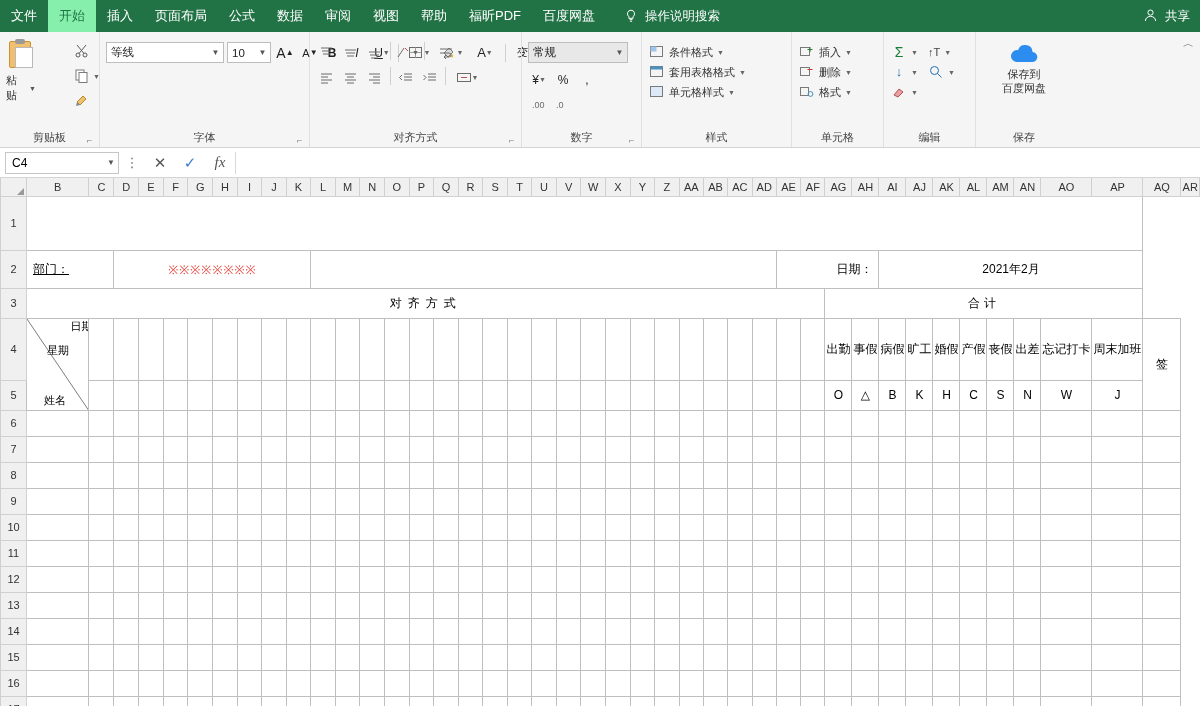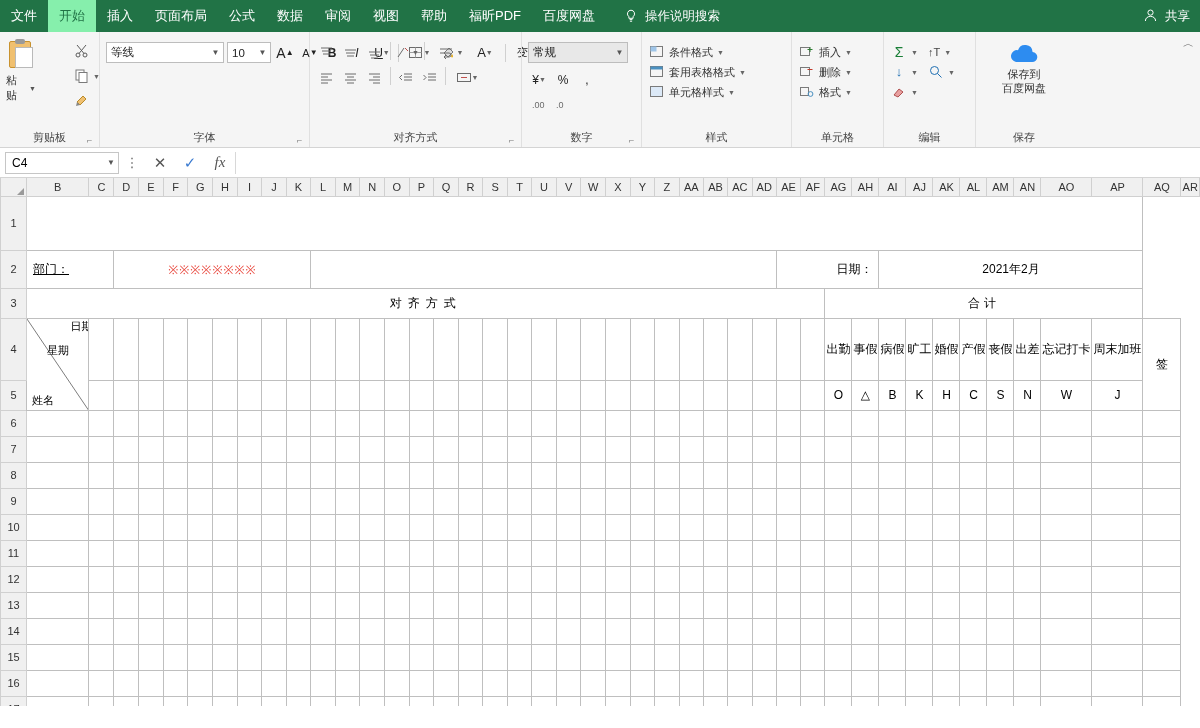--- a/index.html
+++ b/index.html
@@ -233,21 +233,21 @@
     white-space: normal; word-break: break-all; padding: 0 1px;
   }
   .sym { text-align: center; font-size: 13px; }
   .diagcell {
     position: relative; overflow: hidden;
   }
   .diagcell .dg {
     position: absolute; left: 0; top: 0; width: 100%; height: 100%;
   }
   .diagcell .t1 { position: absolute; right: 4px; top: 2px; font-size: 11px; line-height: 1.05; width: 14px; text-align: center; }
-  .diagcell .t2 { position: absolute; left: 5px; bottom: 2px; font-size: 11px; }
+  .diagcell .t2 { position: absolute; left: 17px; bottom: 2px; font-size: 11px; }
 
   .watermark {
     position: absolute; right: 12px; bottom: 6px;
     font-size: 15px; color: #9b9b9b;
     font-family: "Liberation Sans", sans-serif;
   }
 </style>
 </head>
 <body>
 

